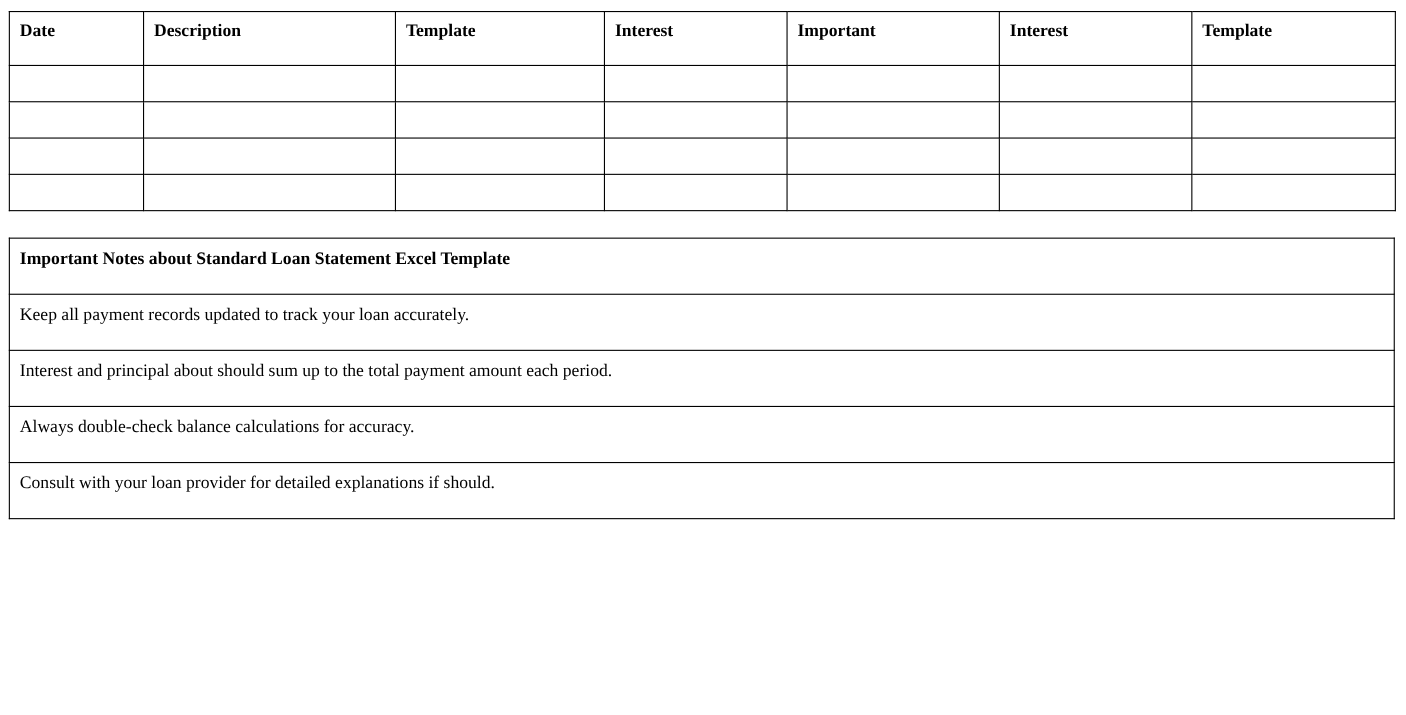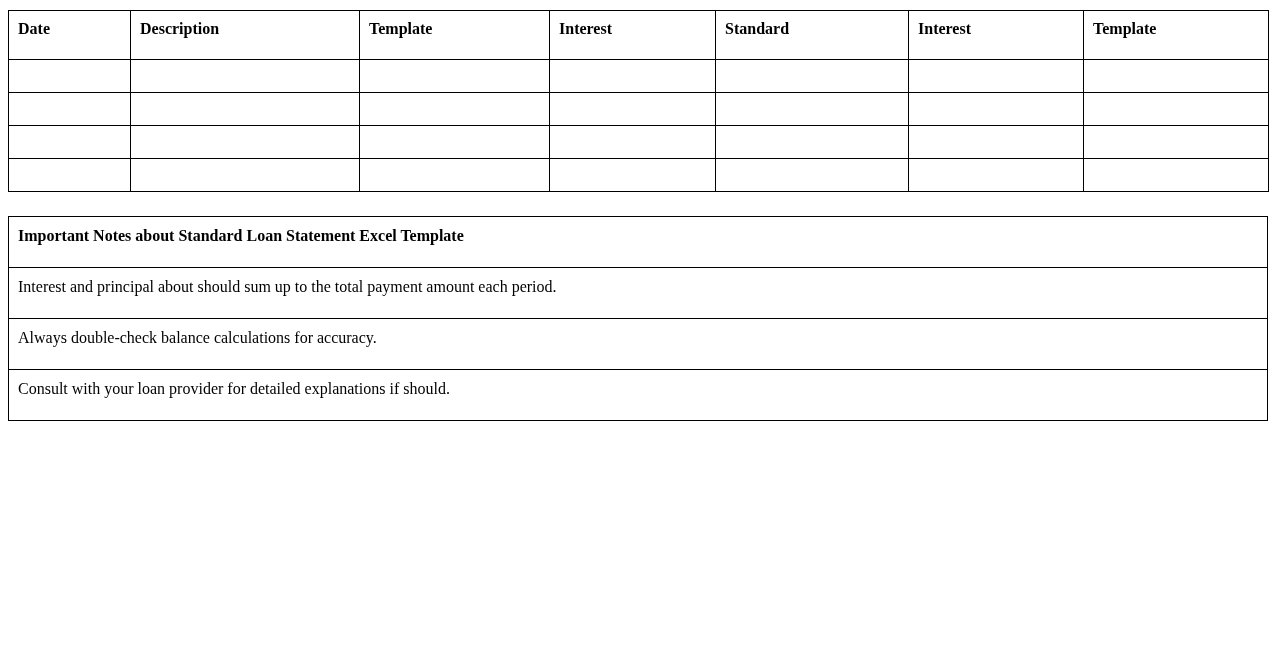--- a/index.html
+++ b/index.html
@@ -58,21 +58,21 @@
     <col style="width:193px">
     <col style="width:175px">
     <col style="width:185px">
   </colgroup>
   <thead>
     <tr>
       <th>Date</th>
       <th>Description</th>
       <th>Template</th>
       <th>Interest</th>
-      <th>Standard</th>
+      <th>Important</th>
       <th>Interest</th>
       <th>Template</th>
     </tr>
   </thead>
   <tbody>
     <tr>
       <td></td>
       <td></td>
       <td></td>
       <td></td>
@@ -109,20 +109,23 @@
     </tr>
   </tbody>
 </table>
 
 <table class="notes-table">
   <tbody>
     <tr>
       <td class="title-cell">Important Notes about Standard Loan Statement Excel Template</td>
     </tr>
     <tr>
+      <td>Keep all payment records updated to track your loan accurately.</td>
+    </tr>
+    <tr>
       <td>Interest and principal about should sum up to the total payment amount each period.</td>
     </tr>
     <tr>
       <td>Always double-check balance calculations for accuracy.</td>
     </tr>
     <tr>
       <td>Consult with your loan provider for detailed explanations if should.</td>
     </tr>
   </tbody>
 </table>

